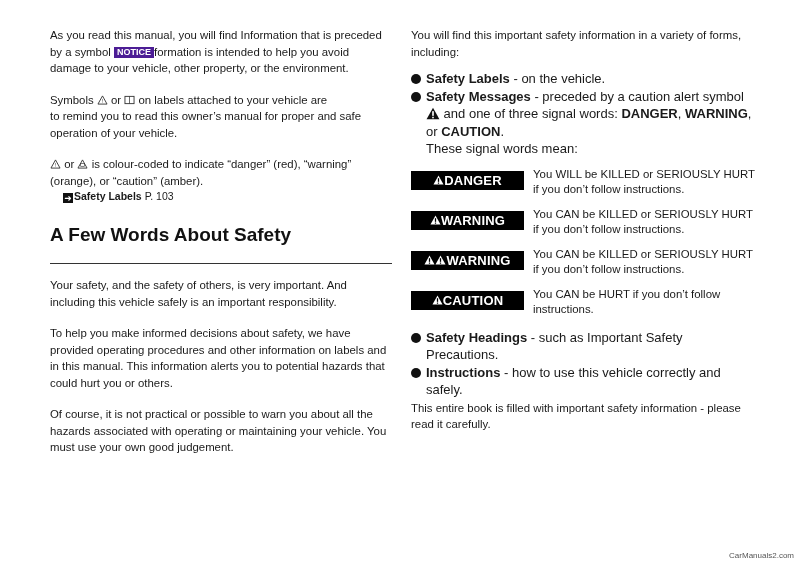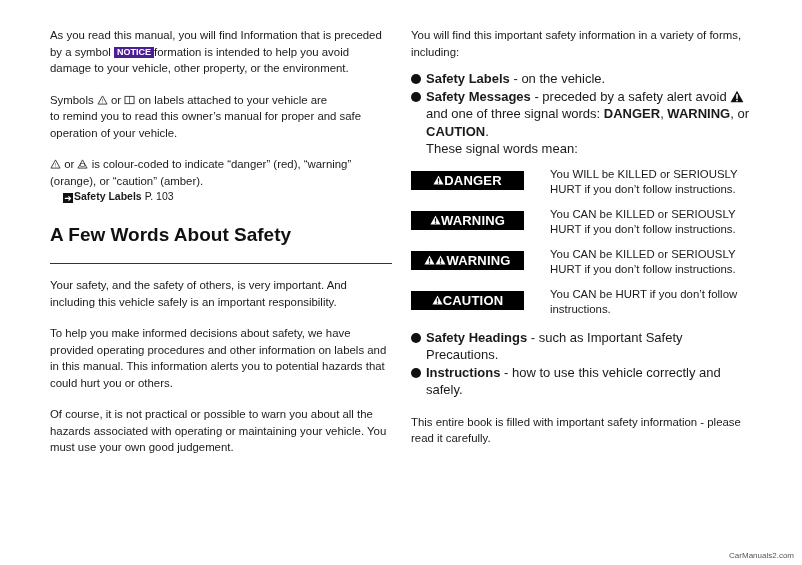--- a/index.html
+++ b/index.html
@@ -32,21 +32,21 @@
   .bullets li { position:relative; padding-left:15px; font-size:13px; line-height:17.5px; }
   .bullets li .dot {
     position:absolute; left:0; top:4px; width:10px; height:10px; border-radius:50%; background:#111;
   }
   .signal-row { display:flex; align-items:flex-start; margin-top:9px; }
   .signal-badge {
     width:113px; height:19px; background:#000; color:#fff; font-weight:bold;
     font-size:13px; display:flex; align-items:center; justify-content:center; flex-shrink:0;
     margin-top:4px; letter-spacing:0.2px;
   }
-  .signal-text { margin-left:26px; font-size:11.4px; line-height:15.5px; }
+  .signal-text { margin-left:9px; font-size:11.4px; line-height:15.5px; }
   .tri { display:inline-block; width:11px; height:10px; vertical-align:-1px; }
   .footer { position:absolute; right:8px; bottom:5px; font-size:8px; color:#555; }
 </style>
 </head>
 <body>
 
 <div class="col left">
   <p class="mb">
     <span>As you read this manual, you will find Information that is preceded by a symbol </span><span class="notice-badge">NOTICE</span><span>formation is intended to help you avoid damage to your vehicle, other property, or the environment.</span>
   </p>
@@ -92,21 +92,21 @@
 <div class="col right">
   <p style="margin-bottom:10px">You will find this important safety information in a variety of forms, including:</p>
 
   <ul class="bullets">
     <li>
       <span class="dot"></span>
       <b>Safety Labels</b><span> - on the vehicle.</span>
     </li>
     <li>
       <span class="dot"></span>
-      <b>Safety Messages</b><span> - preceded by a safety alert avoid </span><svg class="tri" viewBox="0 0 12 11" style="width:14px;height:13px;vertical-align:-2px">
+      <b>Safety Messages</b><span> - preceded by a caution alert symbol </span><svg class="tri" viewBox="0 0 12 11" style="width:14px;height:13px;vertical-align:-2px">
           <path d="M6 0.5 L11.5 10.5 L0.5 10.5 Z" fill="#111"></path>
           <rect x="5.3" y="3.5" width="1.4" height="4" fill="#fff"></rect>
           <rect x="5.3" y="8.3" width="1.4" height="1.3" fill="#fff"></rect>
         </svg><span> and one of three signal words: </span><b>DANGER</b><span>, </span><b>WARNING</b><span>, or </span><b>CAUTION</b><span>.</span>
       <span style="display:block">These signal words mean:</span>
     </li>
   </ul>
 
   <div style="margin-top:6px">
     <div class="signal-row">
@@ -164,16 +164,16 @@
     <li>
       <span class="dot"></span>
       <b>Safety Headings</b><span> - such as Important Safety Precautions.</span>
     </li>
     <li>
       <span class="dot"></span>
       <b>Instructions</b><span> - how to use this vehicle correctly and safely.</span>
     </li>
   </ul>
 
-  <p style="margin-top:15px">This entire book is filled with important safety information - please read it carefully.</p>
+  <p style="margin-top:1px">This entire book is filled with important safety information - please read it carefully.</p>
 </div>
 
 <div class="footer">CarManuals2.com</div>
 
 </body></html>

